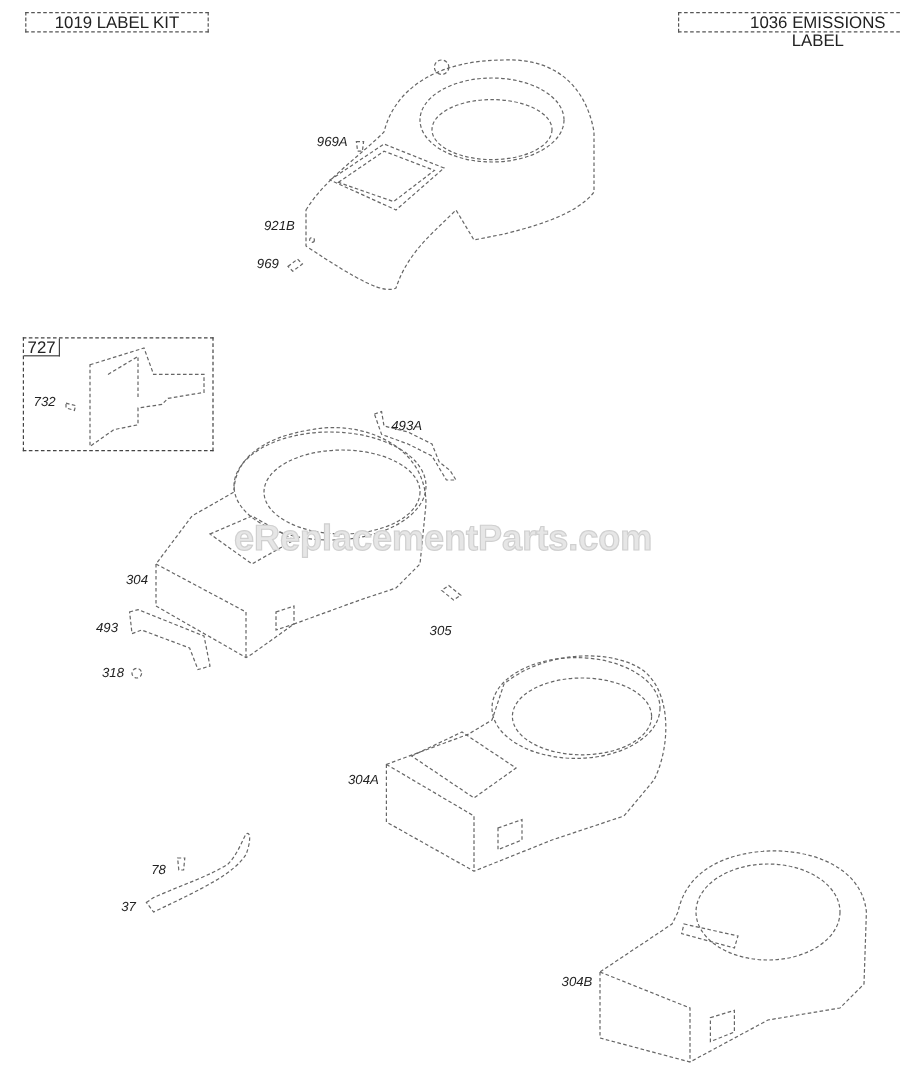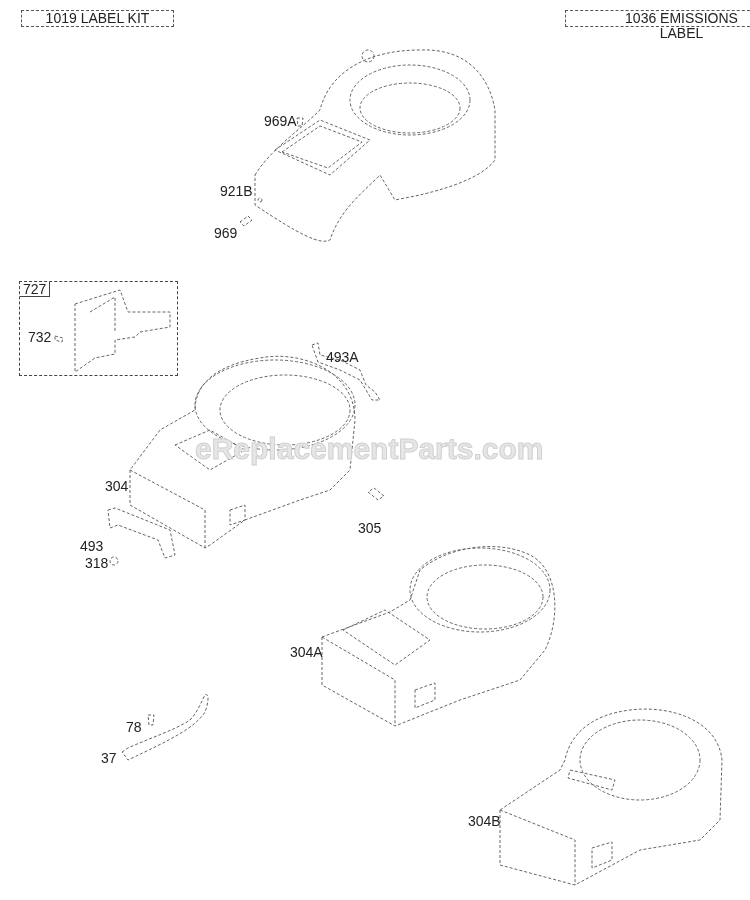--- a/index.html
+++ b/index.html
@@ -1,18 +1,18 @@
 <!DOCTYPE html>
 <html><head>
 <meta charset="utf-8">
 <style>
   html, body { margin:0; padding:0; background:#fff; }
   body { width:750px; height:900px; position:relative; overflow:hidden; font-family:"Liberation Sans", sans-serif; }
   .label-box { position:absolute; border:1px dashed #555; font-size:14px; color:#222; text-align:center; line-height:15px; height:15px; }
-  .part-label { position:absolute; font-size:14px; color:#222; white-space:nowrap; }
+  .part-label { position:absolute; font-size:11px; color:#222; white-space:nowrap;font-style:italic; }
   .inset-box { position:absolute; border:1px dashed #444; }
   .inset-tag { position:absolute; left:0; top:0; border-right:1px solid #444; border-bottom:1px solid #444; font-size:14px; padding:0 3px; line-height:14px; color:#222; }
   svg.drawing { position:absolute; left:0; top:0; }
   .dash { fill:none; stroke:#666; stroke-width:1; stroke-dasharray:3 2; }
   .watermark { position:absolute; left:195px; top:432px; font-size:30px; color:#e6e6e6; letter-spacing:0px; font-weight:bold;text-align:right; -webkit-text-stroke:1px #d0d0d0; }
 </style>
 </head>
 <body>
 
 <div class="label-box" style="left:21px;top:10px;width:151px;">1019 LABEL KIT</div>
@@ -79,24 +79,24 @@
     <path class="dash" d="M70,30 L95,15 L95,50"></path>
   </svg>
   <div class="part-label" style="left:8px;top:47px;">732</div>
   <svg width="20" height="12" style="position:absolute;left:33px;top:50px;">
       <path class="dash" d="M2,4 l8,2 l-1,4 l-7,-2 z"></path>
     </svg>
 </div>
 
 <div class="part-label" style="left:264px;top:113px;">969A</div>
 <div class="part-label" style="left:220px;top:183px;">921B</div>
-<div class="part-label" style="left:214px;top:225px;">969</div>
+<div class="part-label" style="left:214px;top:214px;">969</div>
 <div class="part-label" style="left:278px;top:349px;margin-left:48px;">493A</div>
 <div class="part-label" style="left:105px;top:478px;">304</div>
 <div class="part-label" style="left:358px;top:508px;margin-top:12px;">305</div>
-<div class="part-label" style="left:80px;top:538px;">493</div>
+<div class="part-label" style="left:80px;top:518px;">493</div>
 <div class="part-label" style="left:85px;top:555px;">318</div>
 <div class="part-label" style="left:290px;top:644px;">304A</div>
 <div class="part-label" style="left:126px;top:719px;">78</div>
 <div class="part-label" style="left:101px;top:750px;">37</div>
 <div class="part-label" style="left:468px;top:813px;">304B</div>
 
 <div class="watermark">eReplacementParts.com</div>
 
 </body></html>

